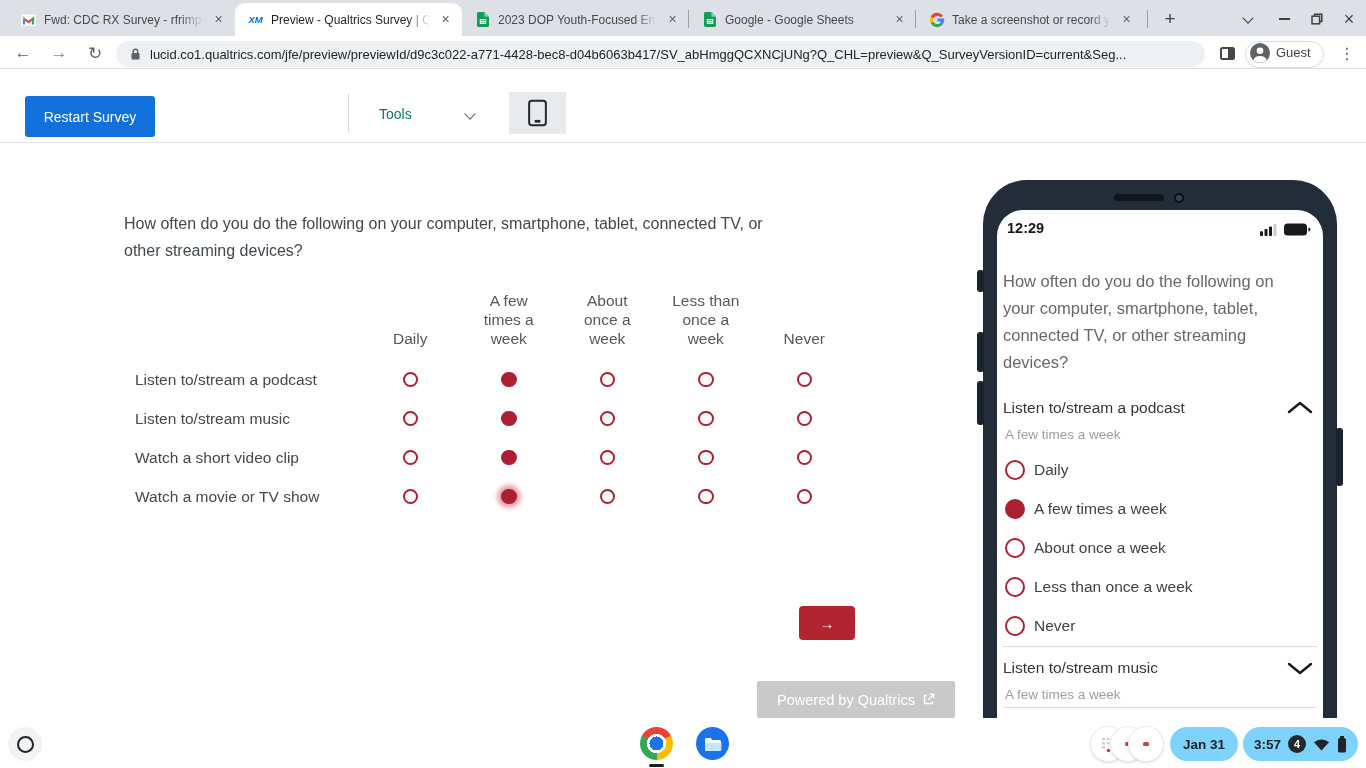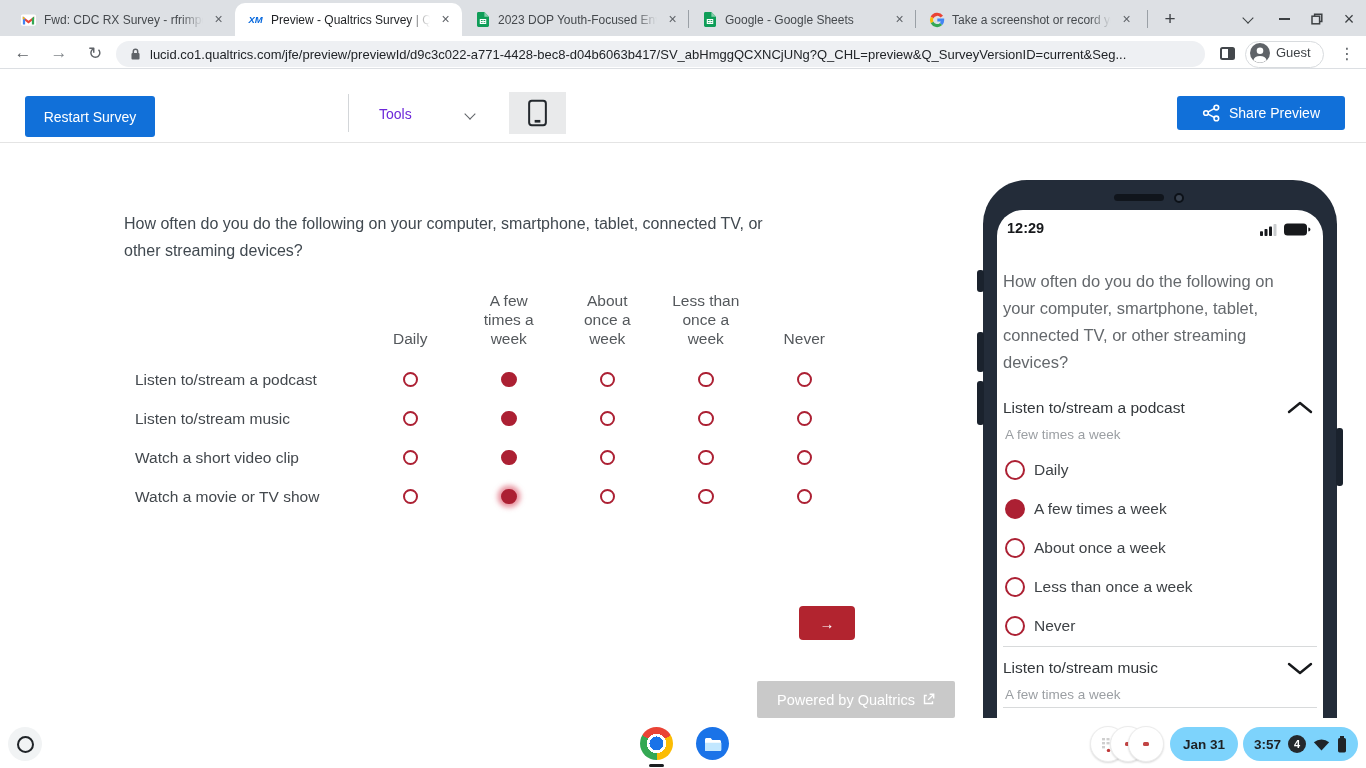--- a/index.html
+++ b/index.html
@@ -202,38 +202,27 @@
     <span>Guest</span>
   </div>
   <div class="navico" style="left:1336px;font-size:16px">⋮</div>
 
   <div class="page">
 
     <div class="btn-blue abs" style="left:25px;top:27px;width:130px;height:41px">
       <span>Restart Survey</span>
     </div>
     <div class="abs" style="left:348px;top:25px;width:1px;height:38px;background:#d3d6d9"></div>
-    <div class="abs" style="left:379px;top:37px;font-size:14px;color:#6d28d9">Tools</div>
+    <div class="abs" style="left:379px;top:37px;font-size:14px;color:#0f766e">Tools</div>
     <span class="chev abs" style="left:466px;top:41px;color:#5f6368"></span>
     <div class="abs" style="left:509px;top:23px;width:57px;height:42px;background:#e9eaeb;display:flex;align-items:center;justify-content:center">
       <svg width="19" height="28" viewBox="0 0 20 28">
           <rect x="1.2" y="1.2" width="17.6" height="25.6" rx="2.8" fill="none" stroke="#23282d" stroke-width="2.1"></rect>
           <rect x="7" y="21.3" width="6" height="2.8" fill="#23282d"></rect>
         </svg>
-    </div>
-    <div class="btn-blue abs" style="left:1177px;top:27px;width:168px;height:34px">
-      <svg width="19" height="18" viewBox="0 0 22 20">
-          <g stroke="#fff" stroke-width="1.8" fill="none">
-            <circle cx="16.6" cy="3.7" r="2.7"></circle>
-            <circle cx="4.6" cy="10" r="2.7"></circle>
-            <circle cx="16.6" cy="16.3" r="2.7"></circle>
-            <path d="M7.1 8.7l7-3.7M7.1 11.3l7 3.7"></path>
-          </g>
-        </svg>
-      <span>Share Preview</span>
     </div>
     <div class="ptb-border"></div>
 
     <div class="question">How often do you do the following on your computer, smartphone, tablet, connected TV, or other streaming devices?</div>
 
     <div class="mhead">
       <div class="hc"><span>Daily</span></div>
       <div class="hc"><span>A few times a week</span></div>
       <div class="hc"><span>About once a week</span></div>
       <div class="hc"><span>Less than once a week</span></div>

